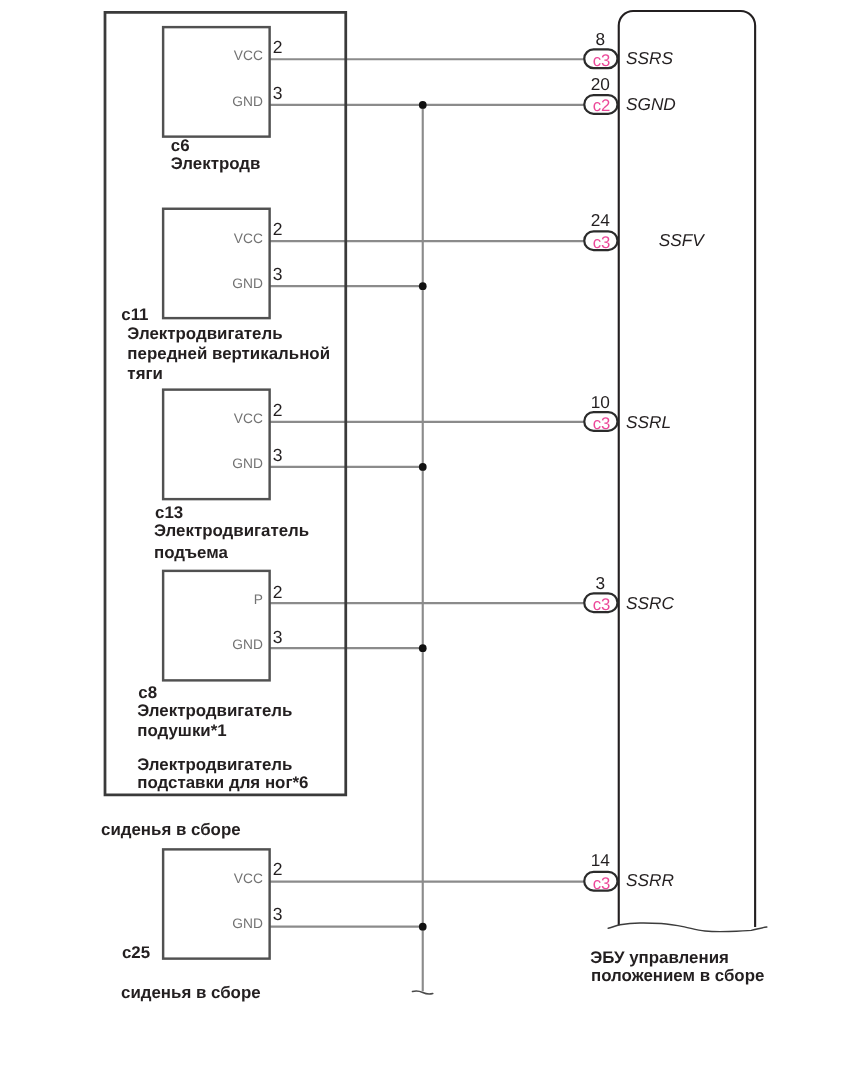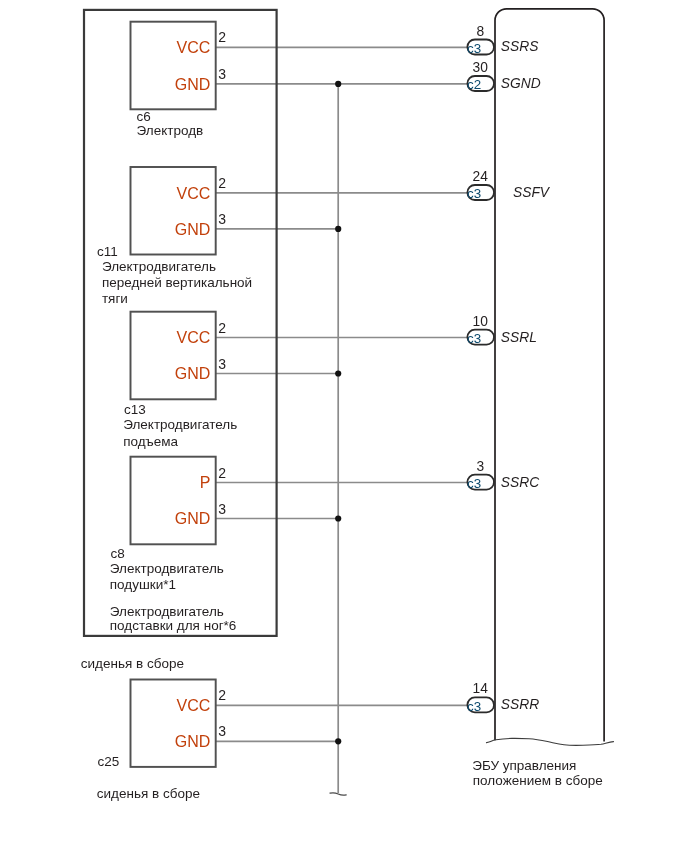--- a/index.html
+++ b/index.html
@@ -2,26 +2,26 @@
 <html><head>
 <meta charset="utf-8">
 <title>Wiring Diagram</title>
 <style>
   html,body{margin:0;padding:0;background:#ffffff;}
   body{width:690px;height:854px;position:relative;overflow:hidden;
        font-family:"Liberation Sans",sans-serif;color:#231f20;
        -webkit-font-smoothing:antialiased;}
   #stage{position:absolute;left:0;top:0;width:690px;height:854px;}
   svg#wires{position:absolute;left:0;top:0;width:690px;height:854px;}
-  .lbl{position:absolute;white-space:pre;font-size:13.5px;line-height:normal;color:#231f20;}
-  .pin{position:absolute;white-space:pre;font-size:16px;line-height:normal;color:#c2410c;}
+  .lbl{position:absolute;white-space:pre;font-size:13.5px;line-height:normal;color:#231f20;font-weight:bold;}
+  .pin{position:absolute;white-space:pre;font-size:11px;line-height:normal;color:#737373;}
   .pnu{position:absolute;white-space:pre;font-size:14px;line-height:normal;color:#231f20;}
   .sig{position:absolute;white-space:pre;font-size:13.8px;line-height:normal;color:#231f20;font-style:italic;}
   .pnum{position:absolute;white-space:pre;font-size:13.8px;line-height:normal;color:#231f20;text-align:center;}
-  .cname{position:absolute;white-space:pre;font-size:13.4px;line-height:normal;color:#0c4a6e;text-align:left;}
+  .cname{position:absolute;white-space:pre;font-size:13.4px;line-height:normal;color:#ec4899;text-align:center;}
 </style>
 </head>
 <body>
 
 <div id="stage">
 
   <svg id="wires" viewBox="0 0 690 854">
 
     <g stroke="#8b8b8b" stroke-width="1.7" fill="none">
       <path d="M215.7 47.4 L467 47.4"></path>
@@ -120,36 +120,36 @@
   <div class="lbl" style="left:109.8px;top:577.1px">подушки*1</div>
   <div class="lbl" style="left:109.8px;top:603.5px">Электродвигатель</div>
   <div class="lbl" style="left:109.8px;top:617.8px">подставки для ног*6</div>
 
   <div class="lbl" style="left:97.5px;top:754px">c25</div>
   <div class="lbl" style="left:96.8px;top:786.3px">сиденья в сборе</div>
 
   <div class="lbl" style="left:80.8px;top:656.3px">сиденья в сборе</div>
 
   <div class="pnum" style="left:465.0px;top:23.5px;width:30.5px">8</div>
-  <div class="pnum" style="left:465.0px;top:60.0px;width:30.5px">30</div>
+  <div class="pnum" style="left:465.0px;top:60.0px;width:30.5px">20</div>
   <div class="pnum" style="left:465.0px;top:169.0px;width:30.5px">24</div>
   <div class="pnum" style="left:465.0px;top:313.6px;width:30.5px">10</div>
   <div class="pnum" style="left:465.0px;top:458.6px;width:30.5px">3</div>
   <div class="pnum" style="left:465.0px;top:681.4px;width:30.5px">14</div>
 
   <div class="cname" style="left:467px;top:40.8px;width:28.5px">c3</div>
   <div class="cname" style="left:467px;top:77.3px;width:28.5px">c2</div>
   <div class="cname" style="left:467px;top:186.3px;width:28.5px">c3</div>
   <div class="cname" style="left:467px;top:330.9px;width:28.5px">c3</div>
   <div class="cname" style="left:467px;top:475.9px;width:28.5px">c3</div>
   <div class="cname" style="left:467px;top:698.7px;width:28.5px">c3</div>
 
   <div class="sig" style="left:500.8px;top:39.4px">SSRS</div>
   <div class="sig" style="left:500.8px;top:75.9px">SGND</div>
-  <div class="sig" style="left:513px;top:184.9px">SSFV</div>
+  <div class="sig" style="left:527px;top:184.9px">SSFV</div>
   <div class="sig" style="left:500.8px;top:329.5px">SSRL</div>
   <div class="sig" style="left:500.8px;top:474.5px">SSRC</div>
   <div class="sig" style="left:500.8px;top:697.3px">SSRR</div>
 
   <div class="lbl" style="left:472.2px;top:757.9px">ЭБУ управления</div>
   <div class="lbl" style="left:472.8px;top:773.1px">положением в сборе</div>
 
 
 </div>
 

